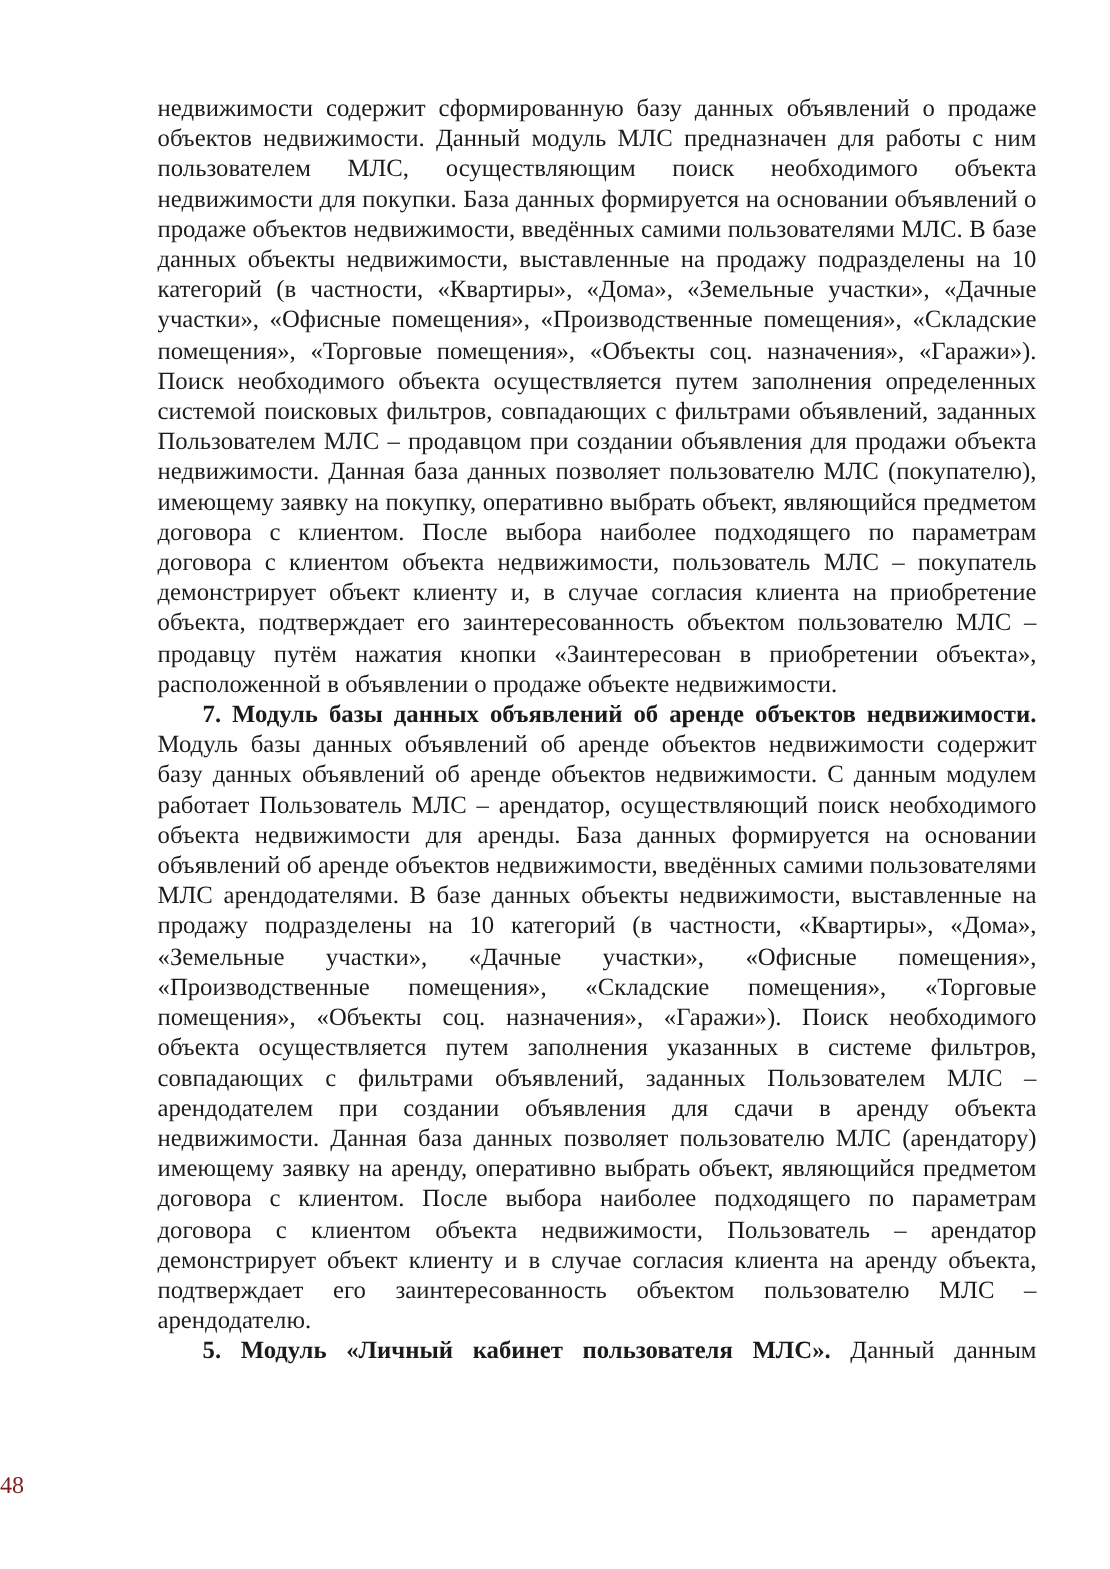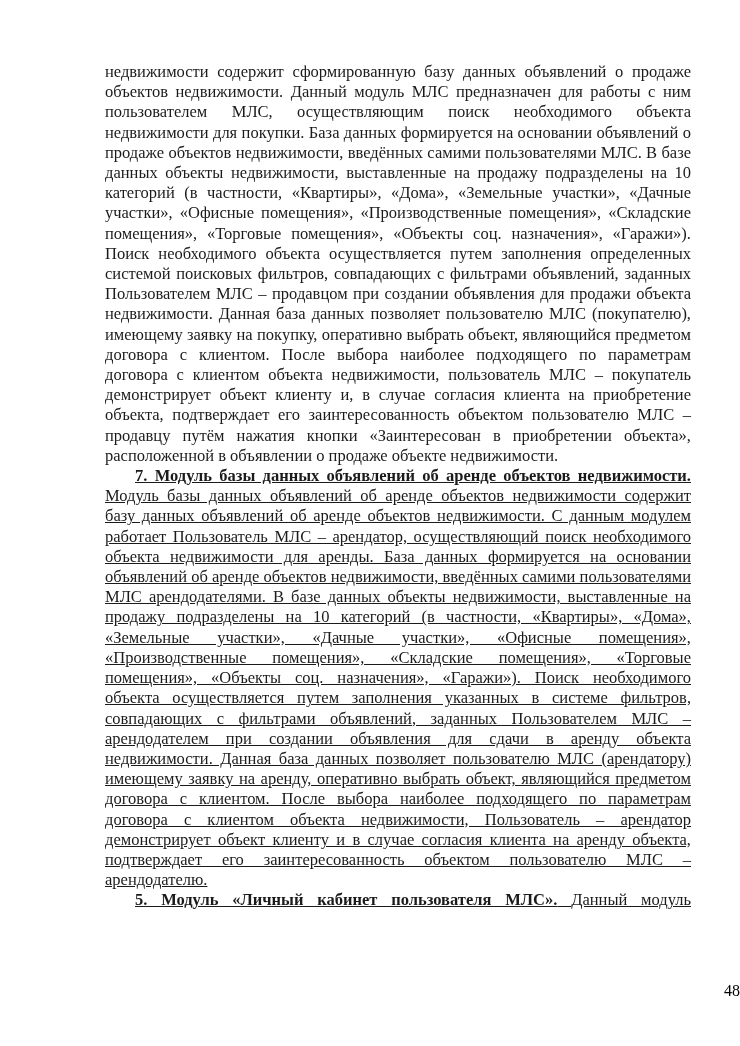--- a/index.html
+++ b/index.html
@@ -25,49 +25,48 @@
     line-height: 20.2px;
     text-align: justify;
   }
   .para {
     margin: 0;
     padding: 0;
     text-indent: 0;
   }
   .para.indent {
     text-indent: 30px;
-    text-decoration: underline;
   }
   .para.justify-last {
     text-align-last: justify;
   }
   .para b {
     font-weight: bold;
   }
   .footer {
     position: absolute;
     top: 981px;
     left: 0;
     width: 740px;
-    text-align: right;
+    text-align: left;
     font-size: 16px;
     line-height: 20px;
-    color: #000000;
+    color: #7f1d1d;
   }
 </style>
 </head>
 <body>
 
 <div class="page">
   <div class="text-block">
 
     <p class="para"><span>недвижимости содержит сформированную базу данных объявлений о продаже объектов недвижимости. Данный модуль МЛС предназначен для работы с ним пользователем МЛС, осуществляющим поиск необходимого объекта недвижимости для покупки. База данных формируется на основании объявлений о продаже объектов недвижимости, введённых самими пользователями МЛС. В базе данных объекты недвижимости, выставленные на продажу подразделены на 10 категорий (в частности, «Квартиры», «Дома», «Земельные участки», «Дачные участки», «Офисные помещения», «Производственные помещения», «Складские помещения», «Торговые помещения», «Объекты соц. назначения», «Гаражи»). Поиск необходимого объекта осуществляется путем заполнения определенных системой поисковых фильтров, совпадающих с фильтрами объявлений, заданных Пользователем МЛС – продавцом при создании объявления для продажи объекта недвижимости. Данная база данных позволяет пользователю МЛС (покупателю), имеющему заявку на покупку, оперативно выбрать объект, являющийся предметом договора с клиентом. После выбора наиболее подходящего по параметрам договора с клиентом объекта недвижимости, пользователь МЛС – покупатель демонстрирует объект клиенту и, в случае согласия клиента на приобретение объекта, подтверждает его заинтересованность объектом пользователю МЛС – продавцу путём нажатия кнопки «Заинтересован в приобретении объекта», расположенной в объявлении о продаже объекте недвижимости.</span></p>
 
     <p class="para indent"><b>7. Модуль базы данных объявлений об аренде объектов недвижимости.</b>
       <span>Модуль базы данных объявлений об аренде объектов недвижимости содержит базу данных объявлений об аренде объектов недвижимости. С данным модулем работает Пользователь МЛС – арендатор, осуществляющий поиск необходимого объекта недвижимости для аренды. База данных формируется на основании объявлений об аренде объектов недвижимости, введённых самими пользователями МЛС арендодателями. В базе данных объекты недвижимости, выставленные на продажу подразделены на 10 категорий (в частности, «Квартиры», «Дома», «Земельные участки», «Дачные участки», «Офисные помещения», «Производственные помещения», «Складские помещения», «Торговые помещения», «Объекты соц. назначения», «Гаражи»). Поиск необходимого объекта осуществляется путем заполнения указанных в системе фильтров, совпадающих с фильтрами объявлений, заданных Пользователем МЛС – арендодателем при создании объявления для сдачи в аренду объекта недвижимости. Данная база данных позволяет пользователю МЛС (арендатору) имеющему заявку на аренду, оперативно выбрать объект, являющийся предметом договора с клиентом. После выбора наиболее подходящего по параметрам договора с клиентом объекта недвижимости, Пользователь – арендатор демонстрирует объект клиенту и в случае согласия клиента на аренду объекта, подтверждает его заинтересованность объектом пользователю МЛС – арендодателю.</span></p>
 
     <p class="para indent justify-last"><b>5. Модуль «Личный кабинет пользователя МЛС».</b>
-      <span>Данный модуль</span></p>
+      <span>Данный данным</span></p>
 
   </div>
 
   <div class="footer">48</div>
 </div>
 
 </body></html>

